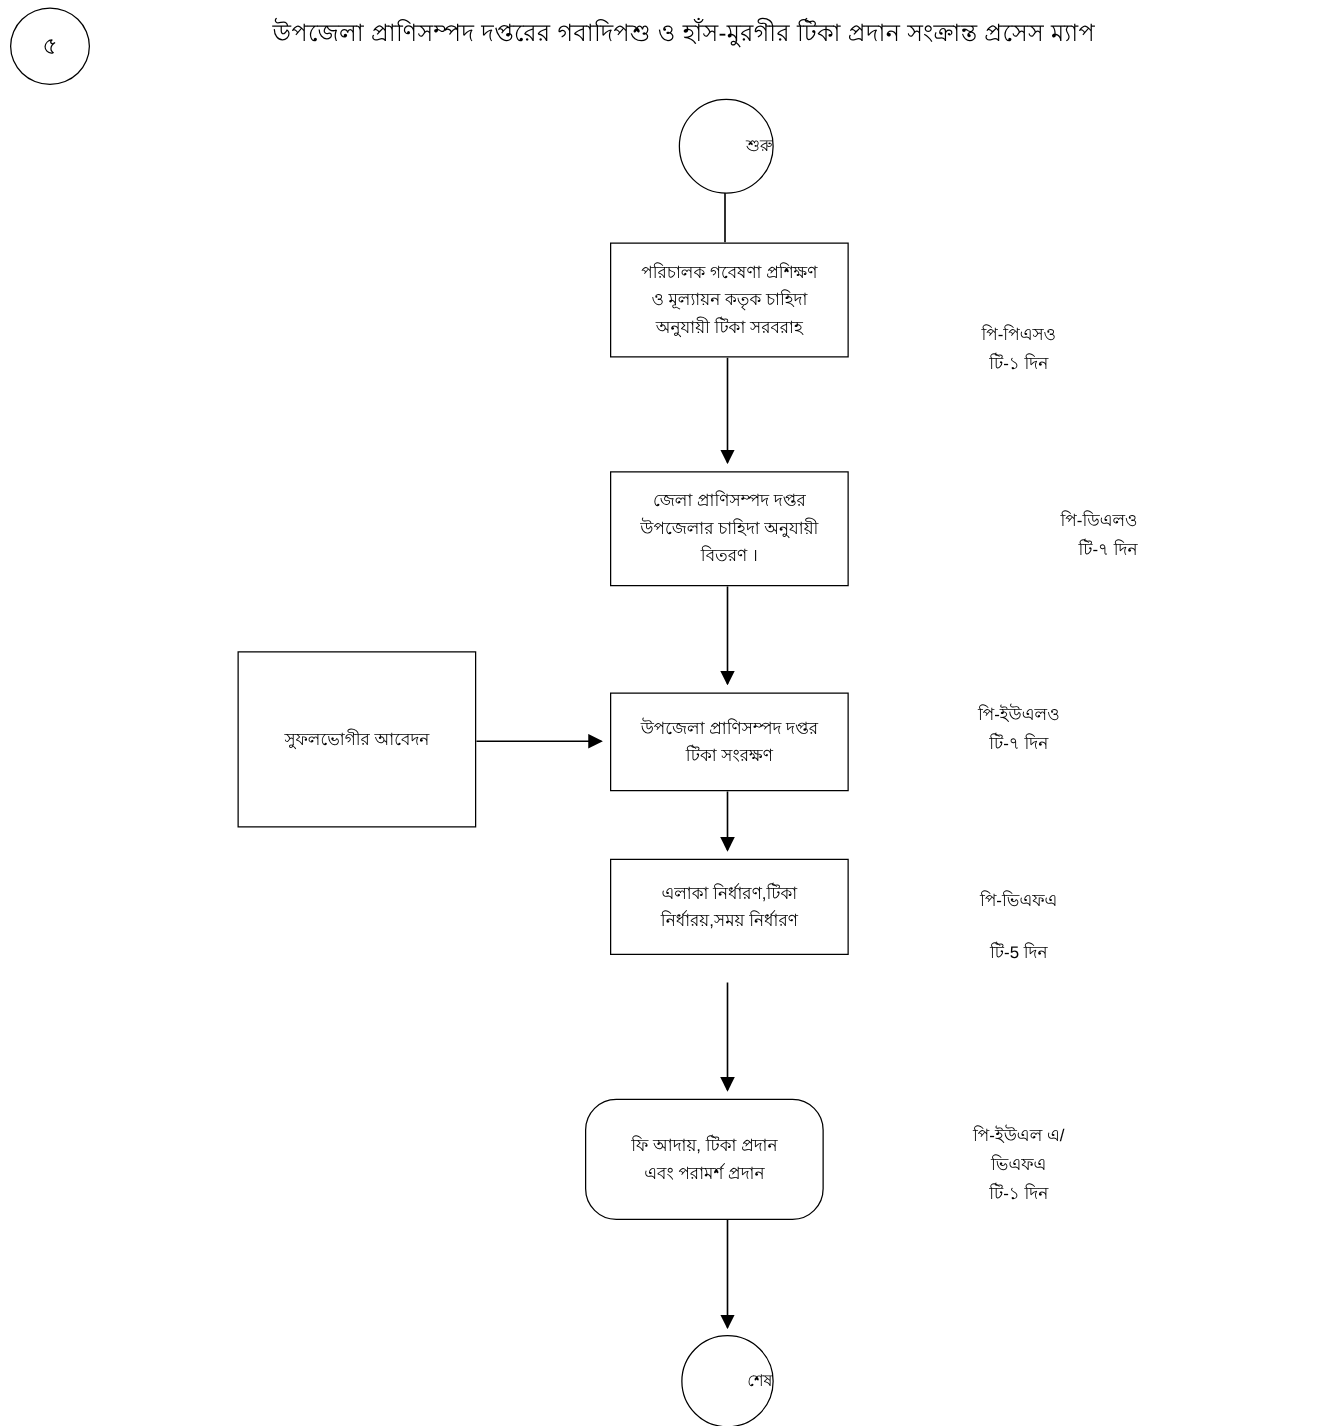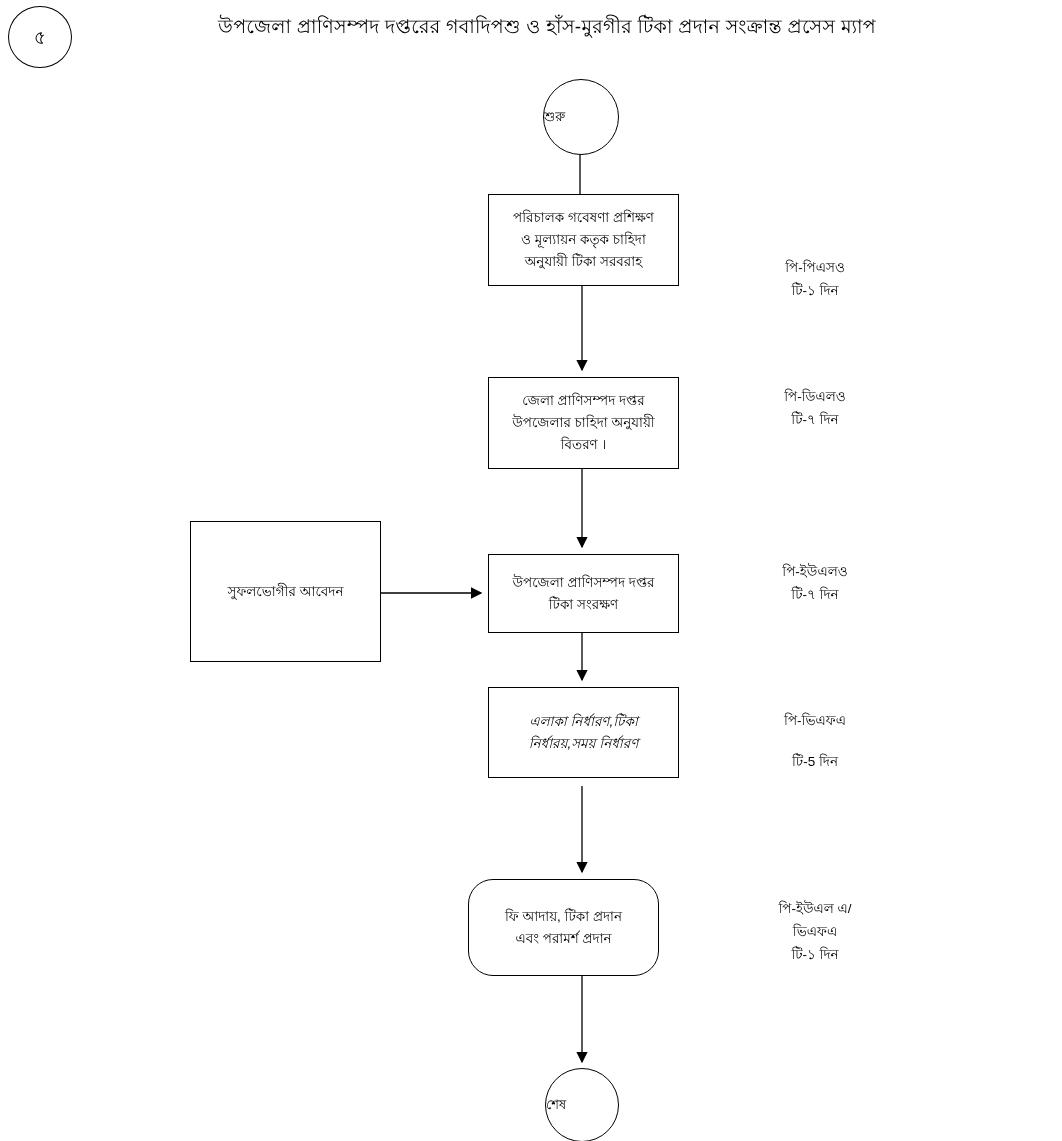--- a/index.html
+++ b/index.html
@@ -48,21 +48,21 @@
     padding-left: 16px;
   }
 
   
   .terminator {
     position: absolute;
     border: 1.3px solid #000;
     border-radius: 50%;
     display: flex;
     align-items: center;
-    justify-content: flex-start;
+    justify-content: flex-end;
     font-size: 13px;
     background: #fff;
   }
   #start-node { left: 543px; top: 79px; width: 74px; height: 74px; }
   #end-node   { left: 545px; top: 1068px; width: 72px; height: 72px; }
 
   
   .box {
     position: absolute;
     border: 1.3px solid #000;
@@ -72,36 +72,36 @@
     justify-content: center;
     text-align: center;
     font-size: 13.5px;
     line-height: 1.62;
     box-sizing: border-box;
     padding: 14px 6px;
   }
   #box-supply   { left: 488px; top: 194px; width: 191px; height: 92px; }
   #box-district { left: 488px; top: 377px; width: 191px; height: 92px; }
   #box-store    { left: 488px; top: 554px; width: 191px; height: 79px; }
-  #box-plan     { left: 488px; top: 687px; width: 191px; height: 91px; font-style: italic; }
+  #box-plan     { left: 488px; top: 687px; width: 191px; height: 77px; }
   #box-deliver  { left: 468px; top: 879px; width: 191px; height: 97px; border-radius: 25px; }
   #box-applicant{ left: 190px; top: 521px; width: 191px; height: 141px; font-size: 13.5px; }
 
   .box-text { display: block; }
 
   
   .side-label {
     position: absolute;
     text-align: center;
     font-size: 13.5px;
     line-height: 1.72;
     white-space: nowrap;
   }
   #label-psoo { left: 720px; top: 256px; width: 190px; }
-  #label-dlo  { left: 720px; top: 385px; width: 190px; }
+  #label-dlo  { left: 720px; top: 405px; width: 190px; text-align: right; }
   #label-ulo  { left: 720px; top: 560px; width: 190px; }
   #label-vfa  { left: 720px; top: 700px; width: 190px; line-height: 3.05; }
   #label-ulvfa{ left: 720px; top: 897px; width: 190px; }
 
   
   #connectors {
     position: absolute;
     left: 0;
     top: 0;
     width: 1062px;

